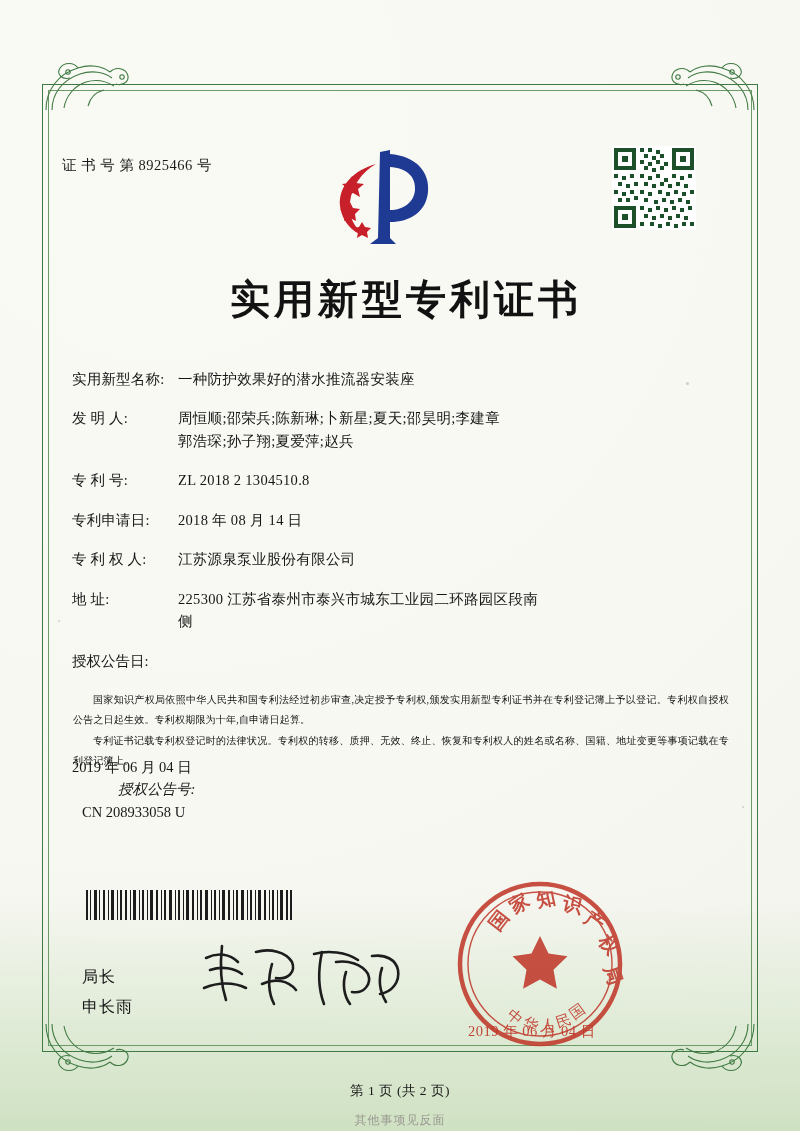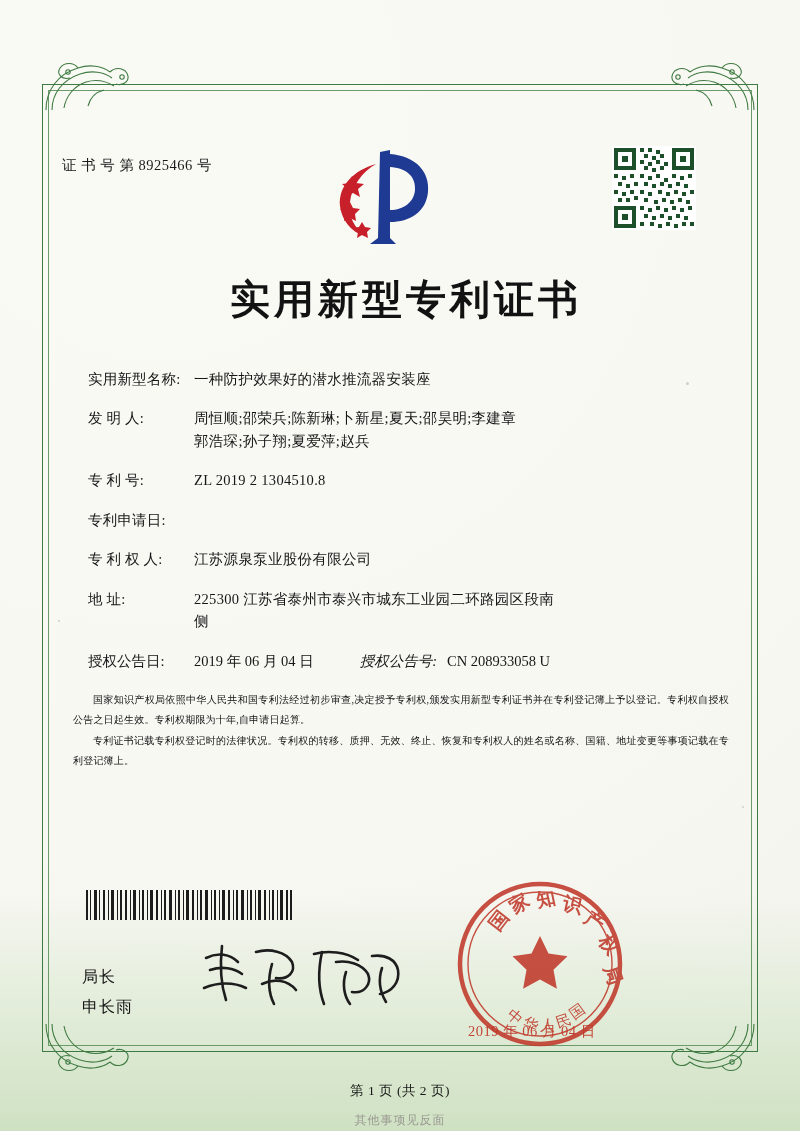--- a/index.html
+++ b/index.html
@@ -94,33 +94,32 @@
     left: 72px; top: 368px;
     width: 660px;
     font-size: 14.5px;
     color: #161616;
   }
   .row {
     display: flex;
     align-items: flex-start;
     margin-bottom: 17px;
     line-height: 1.55;
-    margin-left: 16px;
   }
   .row .lbl {
     flex: 0 0 106px;
     white-space: nowrap;
     letter-spacing: 0.2px;
   }
   .row .val {
     flex: 1 1 auto;
     letter-spacing: 0.3px;
   }
   .val .sub { display:block; }
-  .row-split { display:flex; align-items:flex-start; }
+  .row-split { display:flex; align-items:flex-start;flex-direction:column; }
   .row-split .seg-lbl { flex: 0 0 106px; white-space:nowrap; }
   .row-split .seg-val { white-space: nowrap; }
   .row-split .seg2-lbl { white-space:nowrap; margin-left: 46px; font-style: italic; }
   .row-split .seg2-val { white-space:nowrap; margin-left: 10px; }
 
   
   .body-text {
     position: absolute;
     left: 73px; top: 690px;
     width: 656px;
@@ -363,25 +362,26 @@
     <div class="row">
       <span class="lbl">发  明  人:</span>
       <span class="val">
         <span class="sub">周恒顺;邵荣兵;陈新琳;卜新星;夏天;邵昊明;李建章</span>
         <span class="sub">郭浩琛;孙子翔;夏爱萍;赵兵</span>
       </span>
     </div>
 
     <div class="row">
       <span class="lbl">专  利  号:</span>
-      <span class="val">ZL 2019 2 1304510.8</span>
+      <span class="val">ZL 2018 2 1304510.8</span>
     </div>
 
     <div class="row">
       <span class="lbl">专利申请日:</span>
+      <span class="val">2018 年 08 月 14 日</span>
     </div>
 
     <div class="row">
       <span class="lbl">专 利 权 人:</span>
       <span class="val">江苏源泉泵业股份有限公司</span>
     </div>
 
     <div class="row">
       <span class="lbl">地      址:</span>
       <span class="val">

